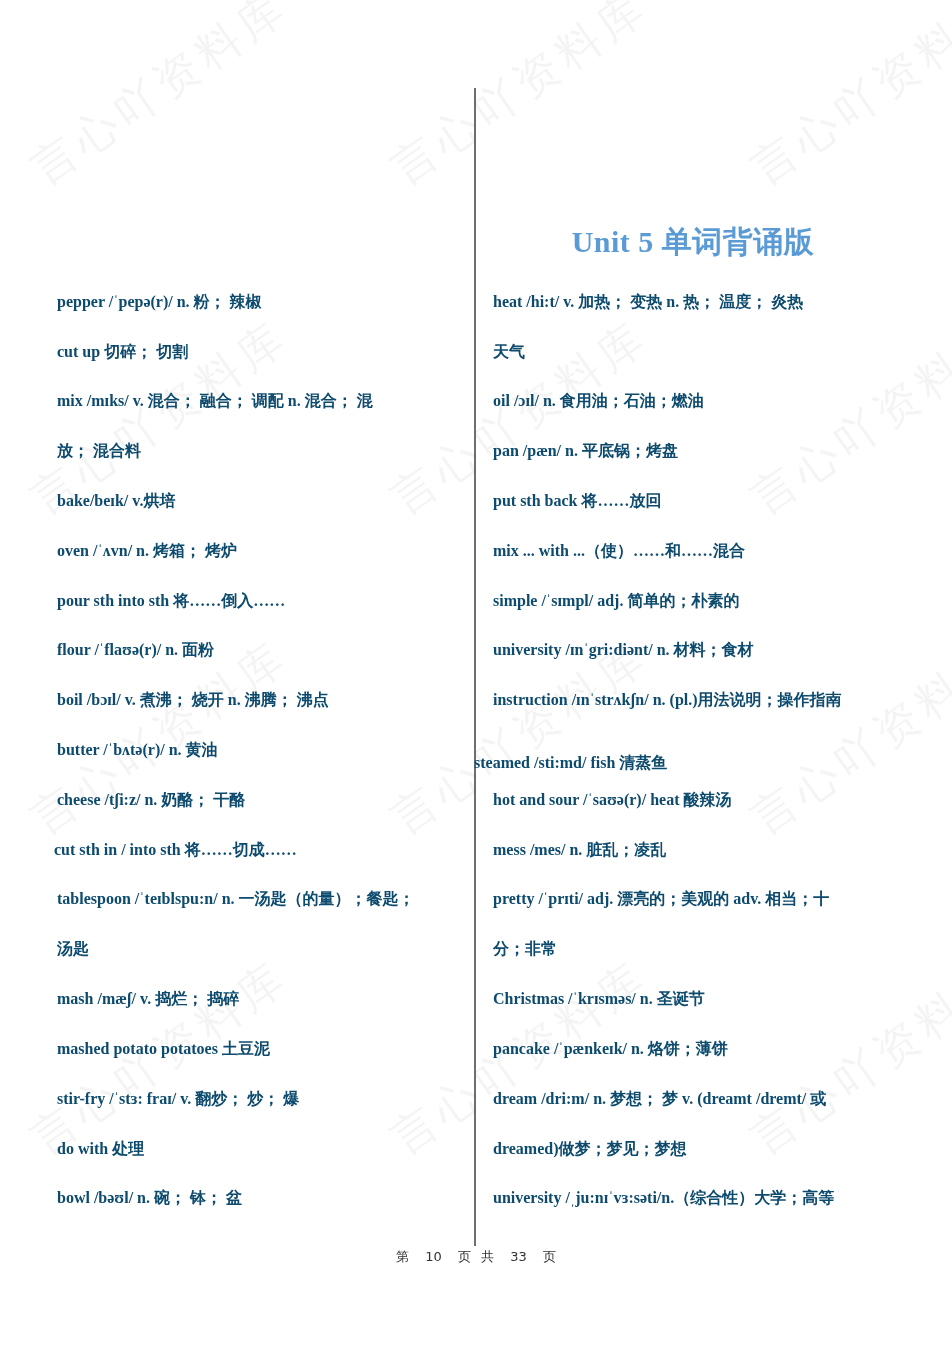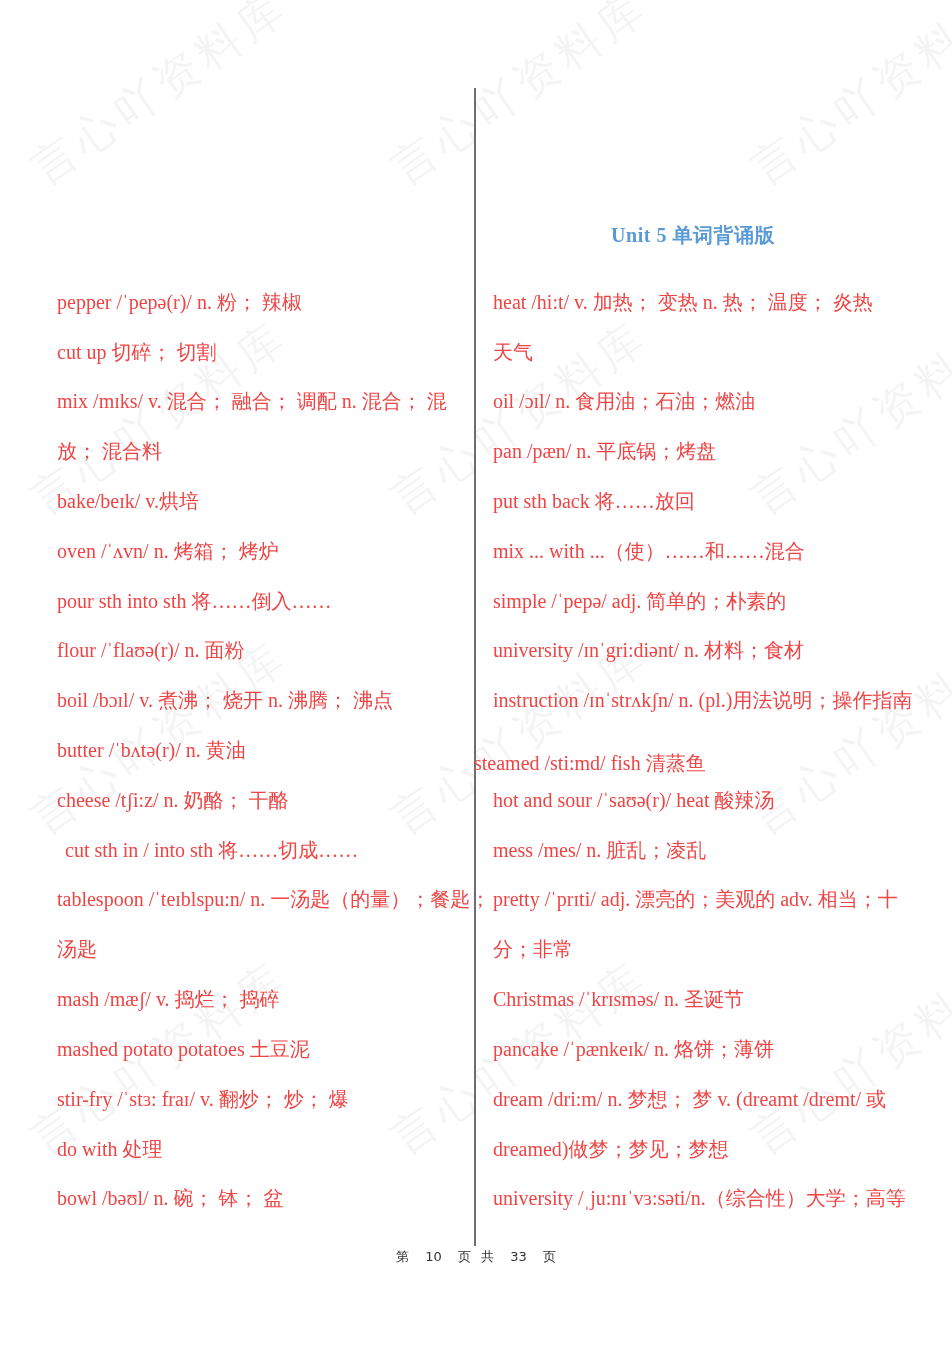--- a/index.html
+++ b/index.html
@@ -26,32 +26,33 @@
     height: 1158px;
     background: #6e6e6e;
   }
 
   .unit-title {
     position: absolute;
     top: 222px;
     left: 493px;
     width: 400px;
     text-align: center;
-    font-size: 20px;
+    font-size: 30px;
     font-weight: bold;
     color: #5b9bd5;
     letter-spacing: 0.5px;
   }
 
   .entry {
     position: absolute;
-    font-size: 20px;
+    font-size: 16px;
     line-height: 22px;
     white-space: nowrap;
-    color: #ef4444;
+    color: #0c4a6e;
+    font-weight: bold;
   }
 
   .footer {
     position: absolute;
     top: 1248px;
     left: 0;
     width: 952px;
     text-align: center;
     font-family: "DejaVu Sans", sans-serif;
     font-size: 13px;
@@ -87,37 +88,37 @@
     <div class="entry" style="left: 57px; top: 341px;">cut up  切碎；   切割</div>
     <div class="entry" style="left: 57px; top: 390px;">mix /mɪks/ v.  混合；   融合；   调配 n.  混合；   混</div>
     <div class="entry" style="left: 57px; top: 440px; text-align: center;">放；   混合料</div>
     <div class="entry" style="left: 57px; top: 490px;">bake/beɪk/ v.烘培</div>
     <div class="entry" style="left: 57px; top: 540px;">oven /ˈʌvn/ n.  烤箱；   烤炉</div>
     <div class="entry" style="left: 57px; top: 590px;">pour sth into sth  将……倒入……</div>
     <div class="entry" style="left: 57px; top: 639px;">flour /ˈflaʊə(r)/ n.  面粉</div>
     <div class="entry" style="left: 57px; top: 689px;">boil /bɔɪl/ v.  煮沸；   烧开 n.  沸腾；   沸点</div>
     <div class="entry" style="left: 57px; top: 739px;">butter /ˈbʌtə(r)/ n.  黄油</div>
     <div class="entry" style="left: 57px; top: 789px;">cheese /tʃi:z/ n.  奶酪；   干酪</div>
-    <div class="entry" style="left: 65px; top: 839px;">cut sth in / into sth  将……切成……</div>
+    <div class="entry" style="left: 54px; top: 839px;">cut sth in / into sth  将……切成……</div>
     <div class="entry" style="left: 57px; top: 888px;">tablespoon /ˈteɪblspu:n/ n.  一汤匙（的量）；餐匙；</div>
     <div class="entry" style="left: 57px; top: 938px;">汤匙</div>
     <div class="entry" style="left: 57px; top: 988px;">mash /mæʃ/ v.  捣烂；   捣碎</div>
     <div class="entry" style="left: 57px; top: 1038px;">mashed potato potatoes  土豆泥</div>
     <div class="entry" style="left: 57px; top: 1088px;">stir-fry /ˈstɜ: fraɪ/ v.  翻炒；   炒；   爆</div>
     <div class="entry" style="left: 57px; top: 1138px;">do with  处理</div>
     <div class="entry" style="left: 57px; top: 1187px;">bowl /bəʊl/ n.  碗；   钵；   盆</div>
   </div>
 <div id="right-col">
     <div class="entry" style="left: 493px; top: 291px; text-align: right;">heat /hi:t/ v.  加热；   变热  n.  热；   温度；   炎热</div>
     <div class="entry" style="left: 493px; top: 341px;">天气</div>
     <div class="entry" style="left: 493px; top: 390px;">oil /ɔɪl/ n.  食用油；石油；燃油</div>
     <div class="entry" style="left: 493px; top: 440px;">pan /pæn/ n.  平底锅；烤盘</div>
     <div class="entry" style="left: 493px; top: 490px;">put sth back  将……放回</div>
     <div class="entry" style="left: 493px; top: 540px;">mix ... with ...（使）……和……混合</div>
-    <div class="entry" style="left: 493px; top: 590px;">simple /ˈpepə/ adj.  简单的；朴素的</div>
+    <div class="entry" style="left: 493px; top: 590px;">simple /ˈsɪmpl/ adj.  简单的；朴素的</div>
     <div class="entry" style="left: 493px; top: 639px;">university /ɪnˈgri:diənt/ n.  材料；食材</div>
     <div class="entry" style="left: 493px; top: 689px;">instruction /ɪnˈstrʌkʃn/ n. (pl.)用法说明；操作指南</div>
     <div class="entry" style="left: 474px; top: 739px; margin-top: 13px;">steamed /sti:md/ fish  清蒸鱼</div>
     <div class="entry" style="left: 493px; top: 789px;">hot and sour /ˈsaʊə(r)/ heat  酸辣汤</div>
     <div class="entry" style="left: 493px; top: 839px;">mess /mes/ n.  脏乱；凌乱</div>
     <div class="entry" style="left: 493px; top: 888px;">pretty /ˈprɪti/ adj.  漂亮的；美观的 adv.  相当；十</div>
     <div class="entry" style="left: 493px; top: 938px;">分；非常</div>
     <div class="entry" style="left: 493px; top: 988px;">Christmas /ˈkrɪsməs/ n.  圣诞节</div>
     <div class="entry" style="left: 493px; top: 1038px;">pancake /ˈpænkeɪk/ n.  烙饼；薄饼</div>
     <div class="entry" style="left: 493px; top: 1088px;">dream  /dri:m/  n.  梦想；  梦  v. (dreamt  /dremt/ 或</div>

